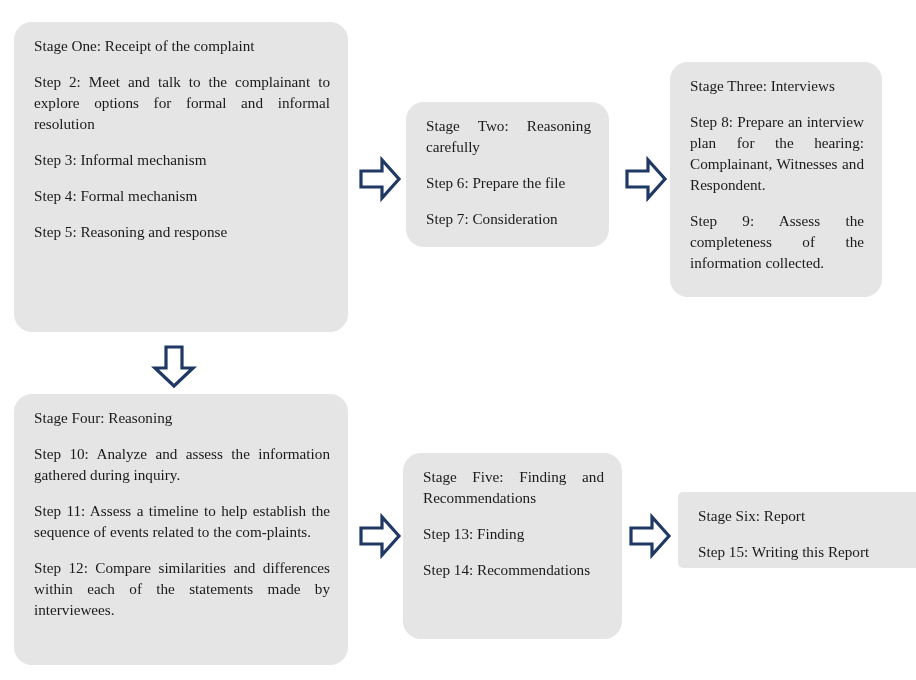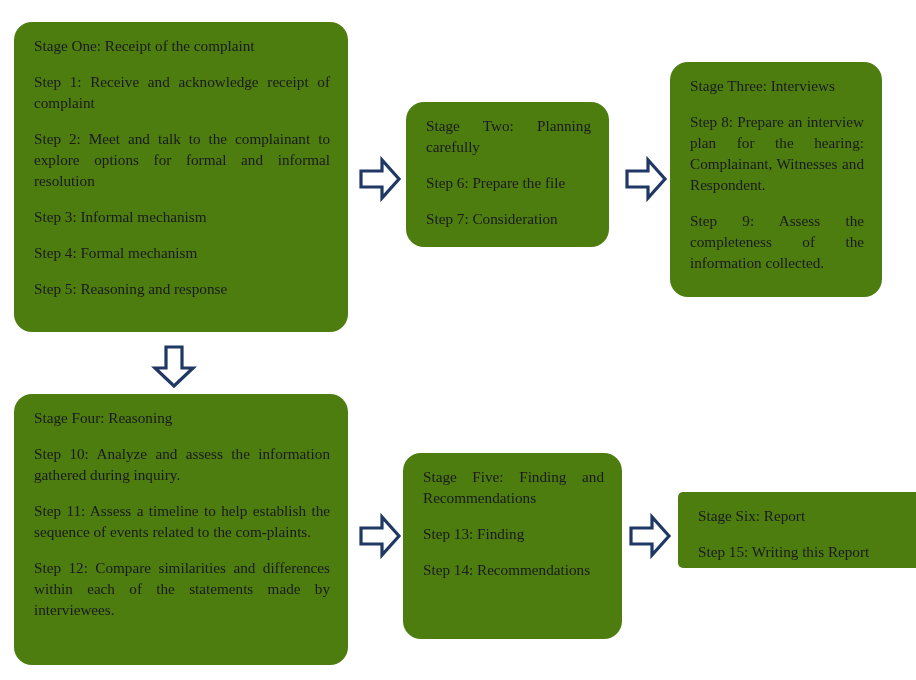--- a/index.html
+++ b/index.html
@@ -18,21 +18,21 @@
 
   #canvas {
     position: absolute;
     inset: 0;
     width: 916px;
     height: 680px;
   }
 
   .stage-box {
     position: absolute;
-    background: #4d7c0f;
+    background: #e5e5e5;
     border-radius: 18px;
     box-sizing: border-box;
     padding: 14px 18px 14px 20px;
   }
   .stage-box.sharp {
     border-radius: 5px;
   }
 
   .para {
     margin: 0 0 15px 0;
@@ -69,35 +69,34 @@
   #arrow-four-to-five { left: 358px; top: 512px; width: 44px; height: 48px; }
   #arrow-five-to-six  { left: 628px; top: 512px; width: 44px; height: 48px; }
 </style>
 </head>
 <body>
 
 <div id="canvas">
 
   <div class="stage-box" id="stage-one">
     <p class="para">Stage One: Receipt of the complaint</p>
-    <p class="para">Step 1: Receive and acknowledge receipt of complaint</p>
     <p class="para">Step 2: Meet and talk to the complainant to explore options for formal and informal resolution</p>
     <p class="para nojust">Step 3: Informal mechanism</p>
     <p class="para nojust">Step 4: Formal mechanism</p>
     <p class="para nojust">Step 5: Reasoning and response</p>
   </div>
 
   <div class="arrow" id="arrow-one-to-two">
     <svg viewBox="0 0 44 48" width="44" height="48" aria-hidden="true">
       <polygon points="3,16 24,16 24,5 41,24 24,43 24,32 3,32" fill="#FFFFFF" stroke="#1F3864" stroke-width="3.2" stroke-linejoin="miter"></polygon>
     </svg>
   </div>
 
   <div class="stage-box" id="stage-two">
-    <p class="para">Stage Two: Planning carefully</p>
+    <p class="para">Stage Two: Reasoning carefully</p>
     <p class="para nojust">Step 6: Prepare the file</p>
     <p class="para nojust">Step 7: Consideration</p>
   </div>
 
   <div class="arrow" id="arrow-two-to-three">
     <svg viewBox="0 0 44 48" width="44" height="48" aria-hidden="true">
       <polygon points="3,16 24,16 24,5 41,24 24,43 24,32 3,32" fill="#FFFFFF" stroke="#1F3864" stroke-width="3.2" stroke-linejoin="miter"></polygon>
     </svg>
   </div>
 

